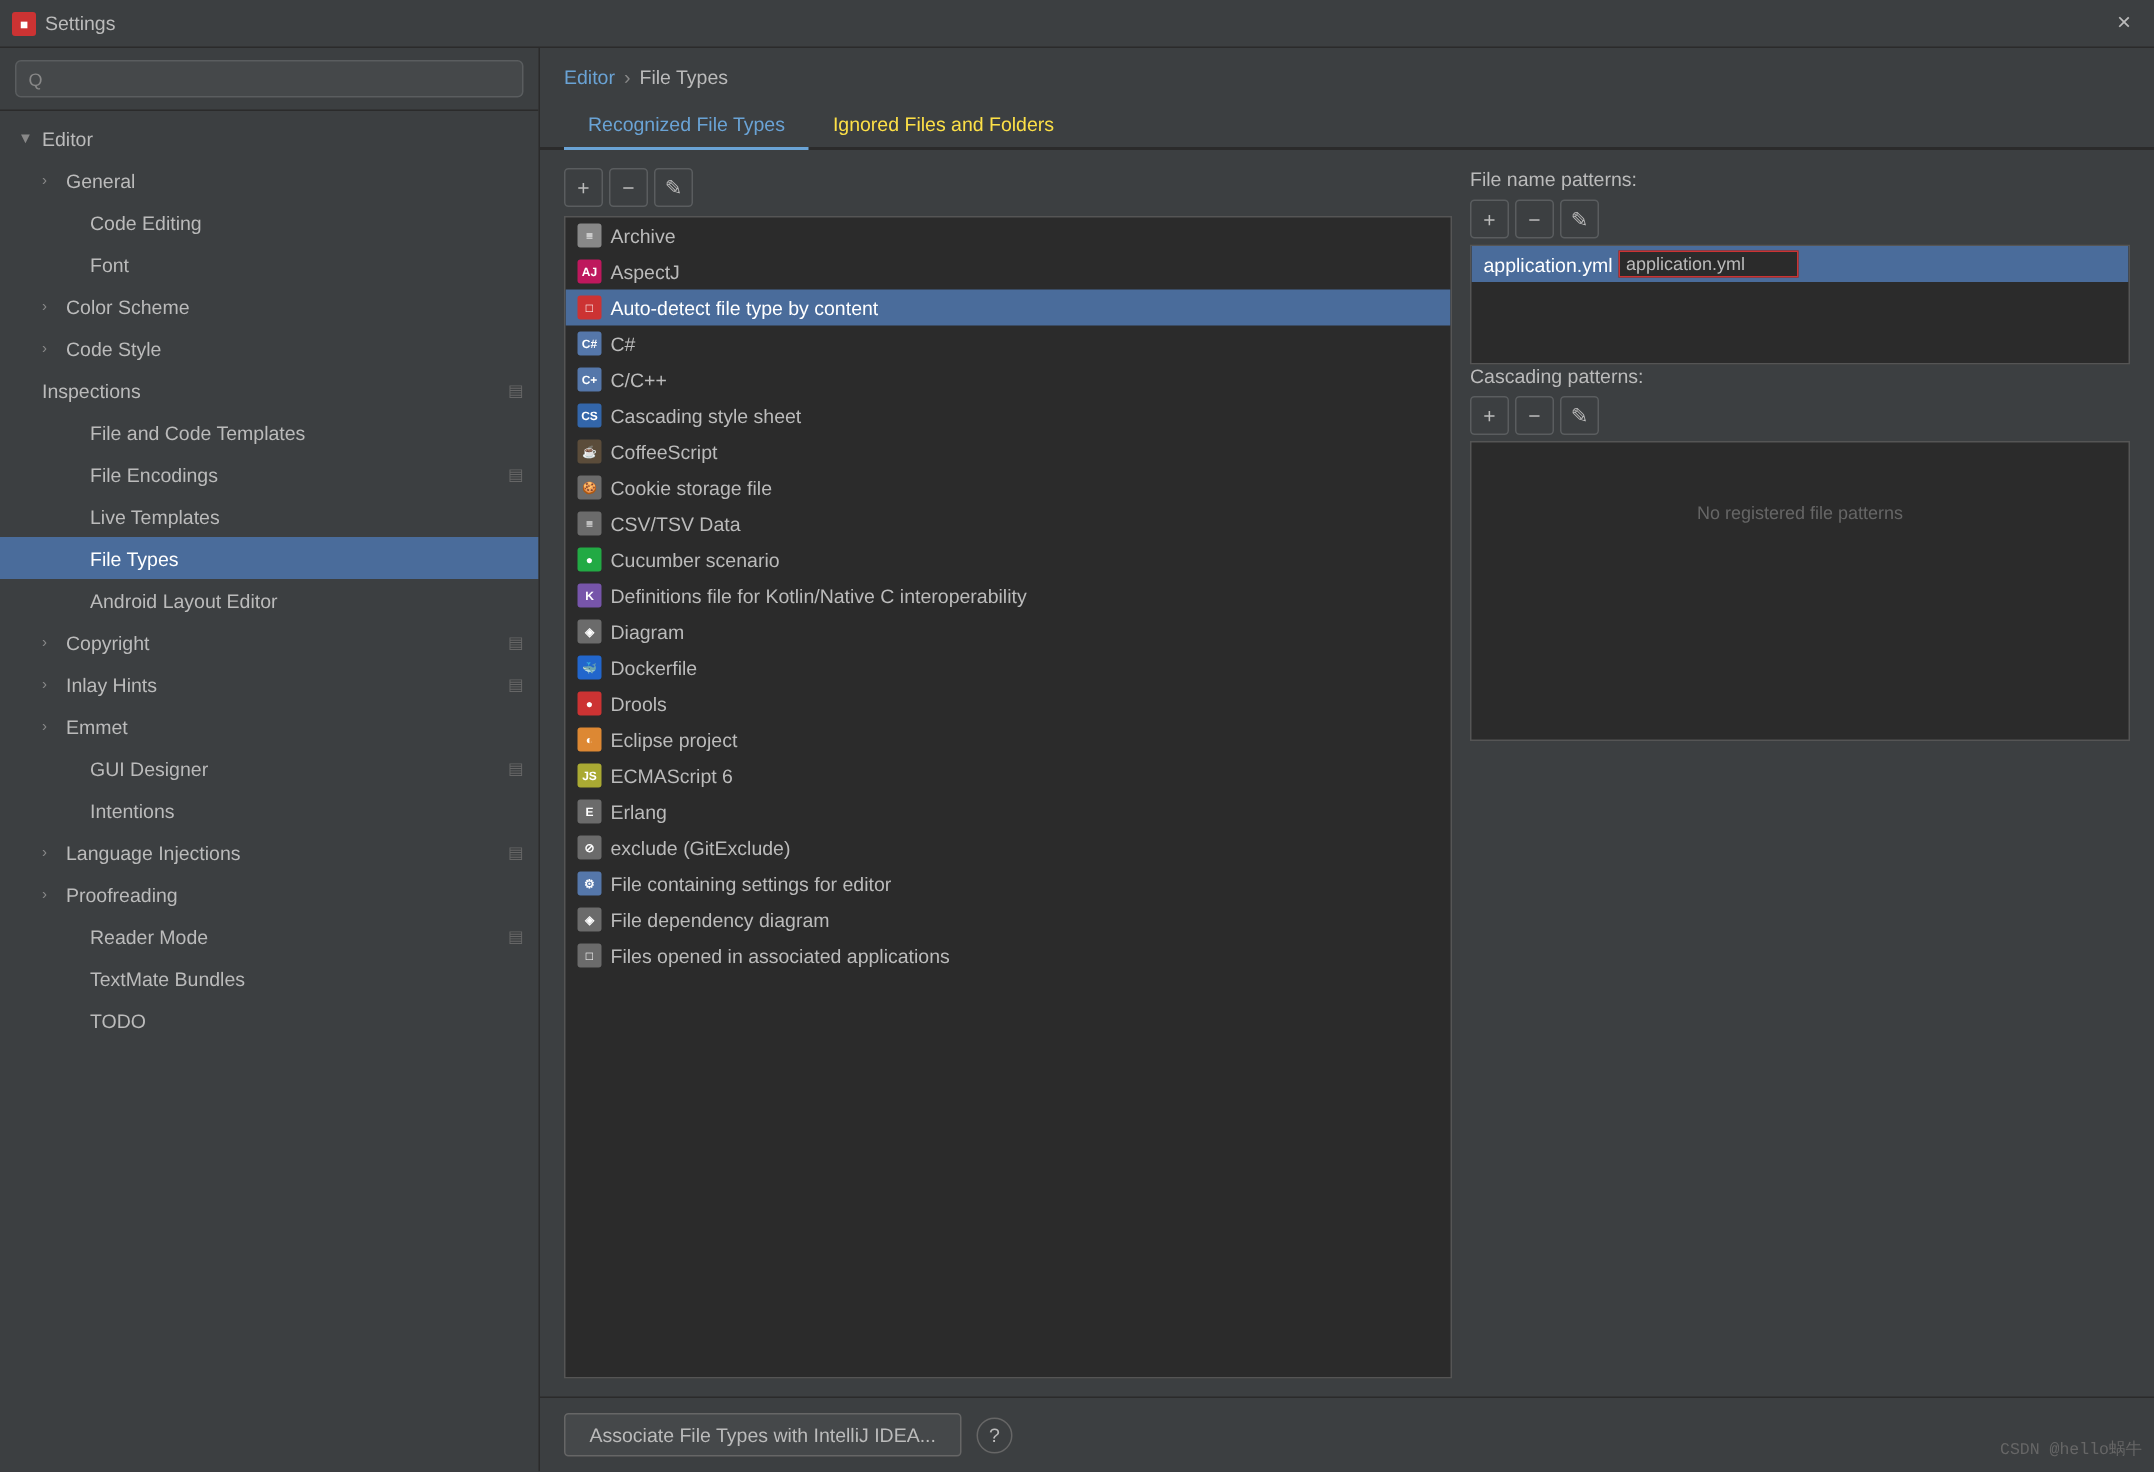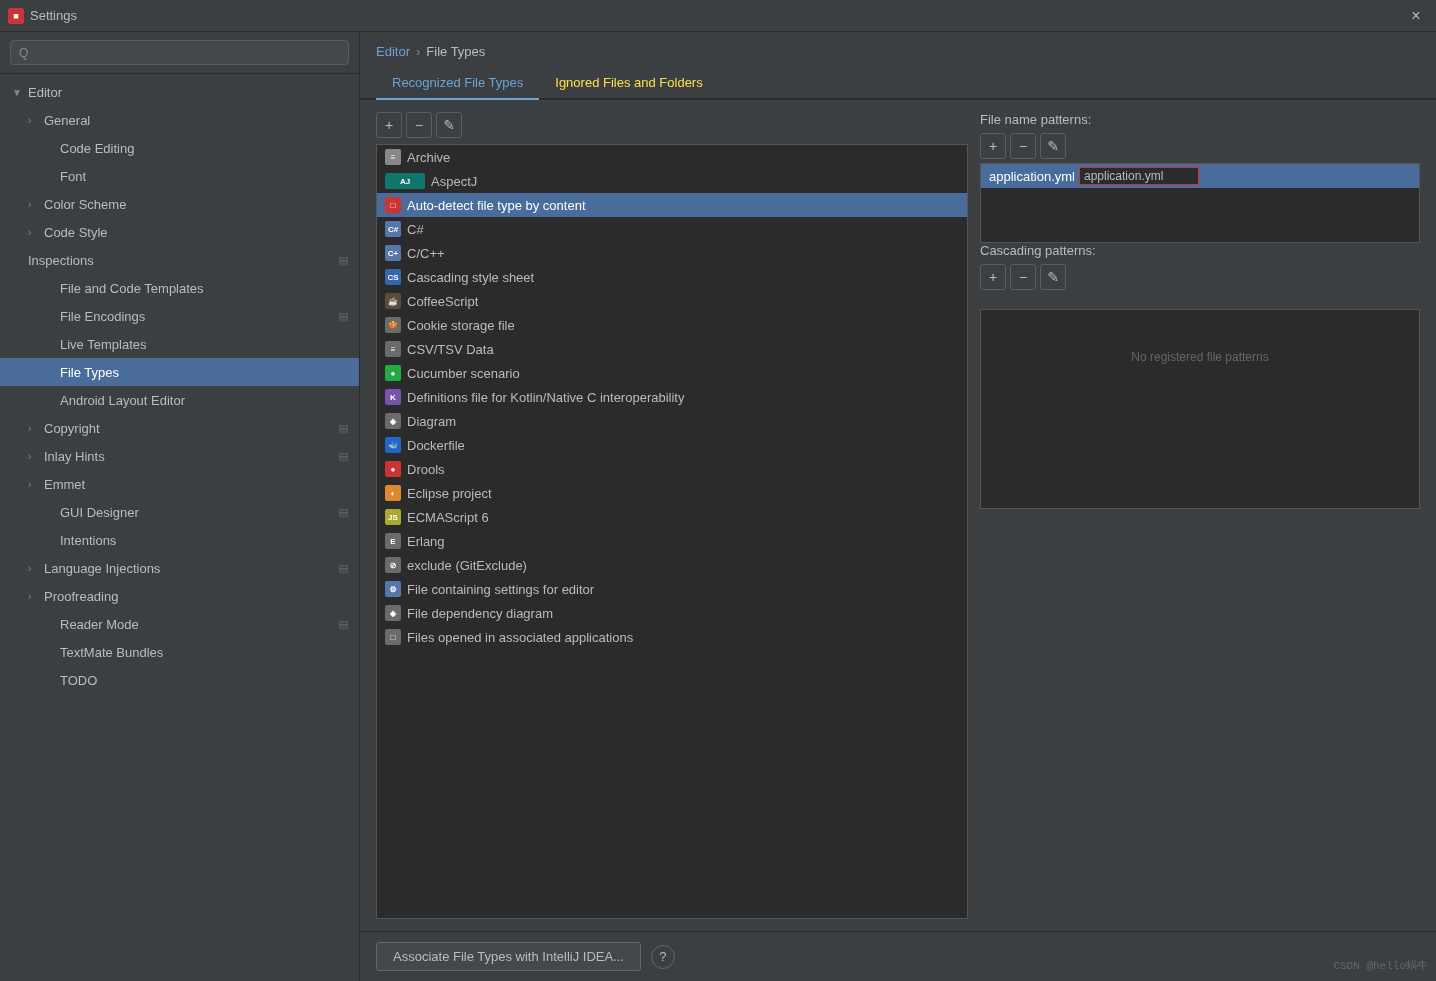--- a/index.html
+++ b/index.html
@@ -515,21 +515,21 @@
             <button class="toolbar-btn">+</button>
             <button class="toolbar-btn">−</button>
             <button class="toolbar-btn">✎</button>
           </div>
           <div class="file-list" id="file-types-list">
               <div class="file-list-item">
                 <div class="file-icon" style="background: rgb(136, 136, 136); color: white; border-radius: 2px; font-size: 8px; font-weight: bold; width: 16px; height: 16px; display: flex; align-items: center; justify-content: center;">≡</div>
                 <span>Archive</span>
               </div>
               <div class="file-list-item">
-                <div class="file-icon" style="background: #0f766e; color: white; border-radius: 2px; font-size: 8px; font-weight: bold; width: 40px; height: 16px; display: flex; align-items: center; justify-content: center;">AJ</div>
+                <div class="file-icon" style="background: #be185d; color: white; border-radius: 2px; font-size: 8px; font-weight: bold; width: 16px; height: 16px; display: flex; align-items: center; justify-content: center;">AJ</div>
                 <span>AspectJ</span>
               </div>
               <div class="file-list-item selected">
                 <div class="file-icon" style="background: rgb(204, 51, 51); color: white; border-radius: 2px; font-size: 8px; font-weight: bold; width: 16px; height: 16px; display: flex; align-items: center; justify-content: center;">□</div>
                 <span>Auto-detect file type by content</span>
               </div>
               <div class="file-list-item">
                 <div class="file-icon" style="background: rgb(85, 119, 170); color: white; border-radius: 2px; font-size: 8px; font-weight: bold; width: 16px; height: 16px; display: flex; align-items: center; justify-content: center;">C#</div>
                 <span>C#</span>
               </div>
@@ -621,21 +621,21 @@
             </div>
           </div>
 
           <div class="hashbang-section">
             <div class="patterns-label">Cascading patterns:</div>
             <div class="patterns-toolbar">
               <button class="toolbar-btn">+</button>
               <button class="toolbar-btn">−</button>
               <button class="toolbar-btn">✎</button>
             </div>
-            <div class="patterns-list" style="min-height: 200px; margin-top: 15px;">
+            <div class="patterns-list" style="min-height: 200px;">
               <div class="no-patterns-text">No registered file patterns</div>
             </div>
           </div>
 
         </div>
       </div>
 
       <div class="bottom-bar">
         <button class="assoc-btn">Associate File Types with IntelliJ IDEA...</button>
         <button class="help-btn">?</button>

